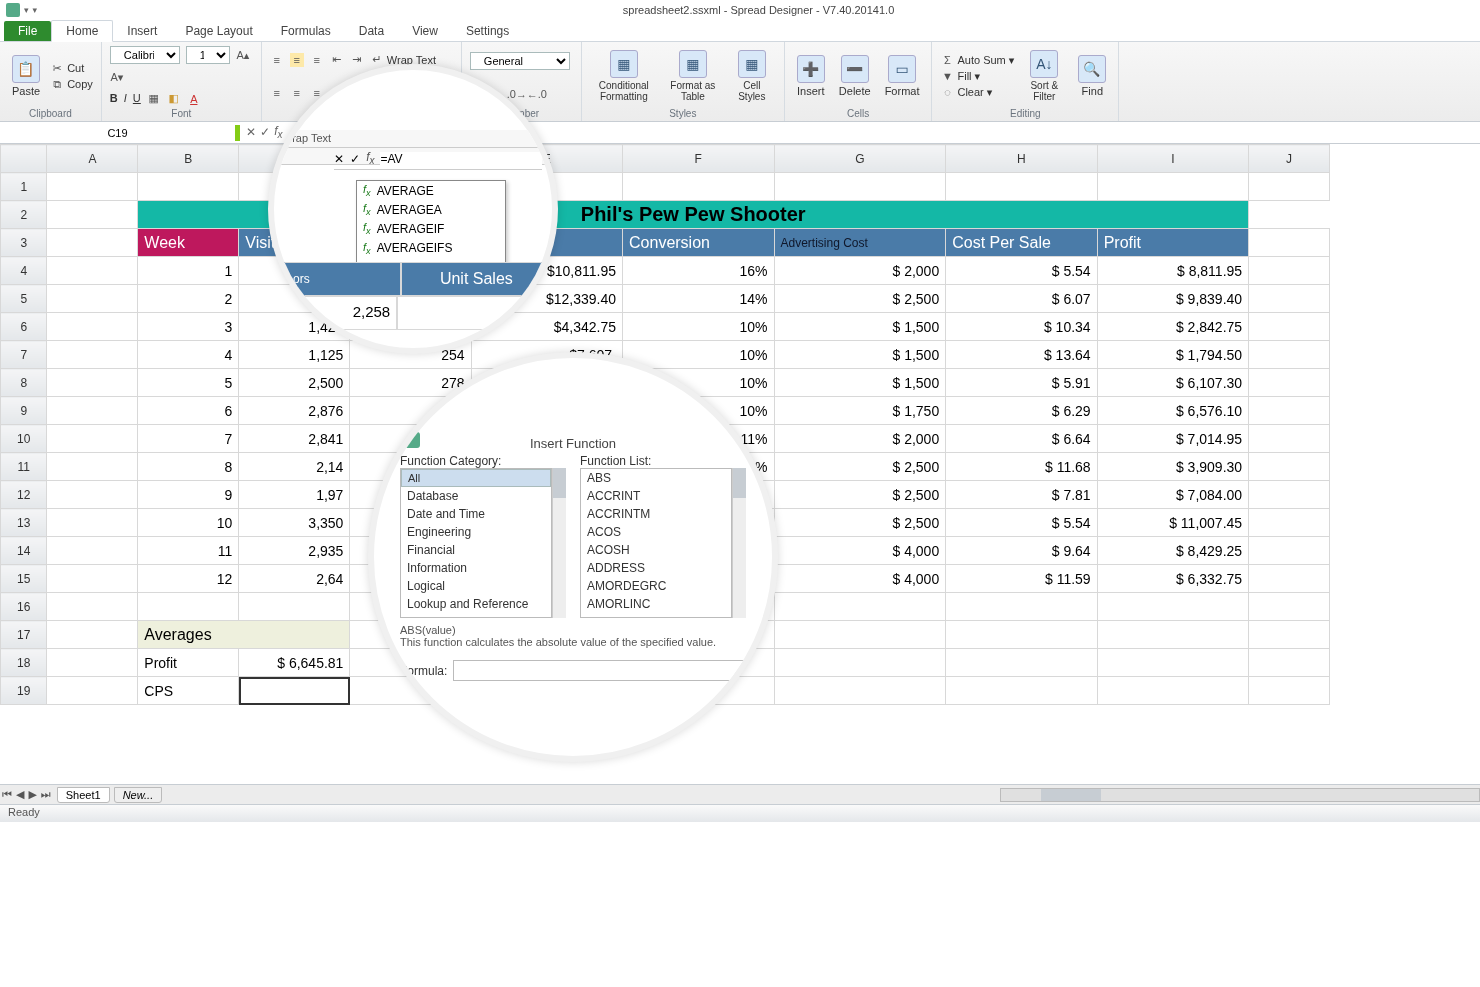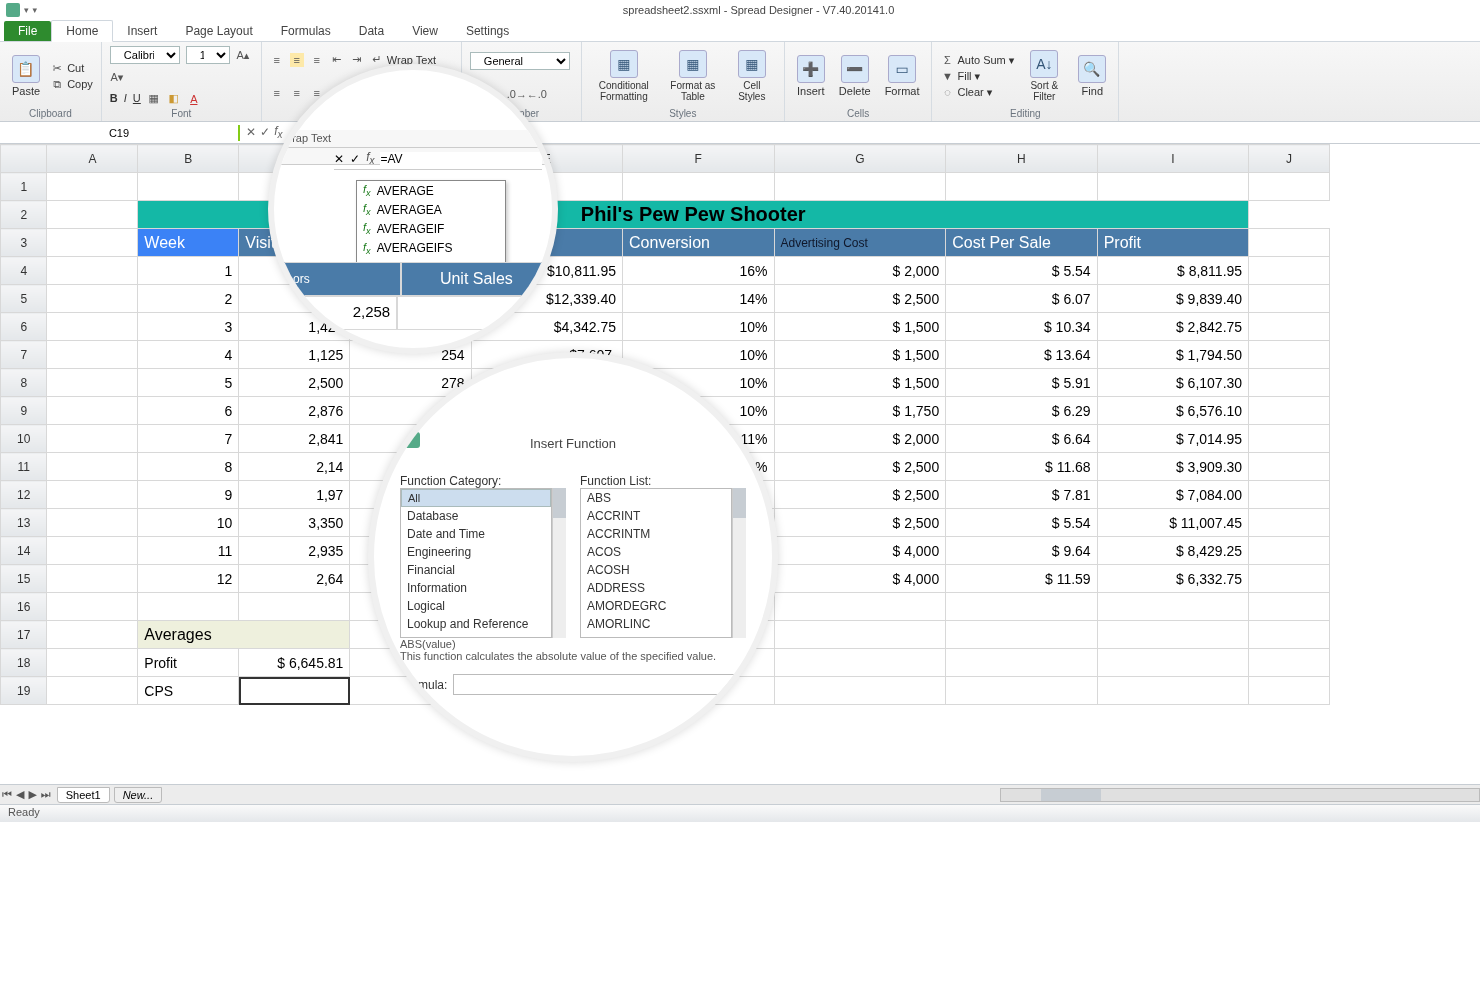--- a/index.html
+++ b/index.html
@@ -24,21 +24,21 @@
 .group .label { text-align: center; color: #6a737d; font-size: 10px; padding-top: 2px; }
 .btn-lg { display: flex; flex-direction: column; align-items: center; gap: 2px; cursor: pointer; padding: 2px 4px; }
 .btn-lg .ic { width: 28px; height: 28px; background: #d8e8f8; border: 1px solid #aac; border-radius: 3px; display:flex;align-items:center;justify-content:center;font-size:14px;color:#357;}
 .btn-sm { display: flex; align-items: center; gap: 3px; cursor: pointer; font-size: 11px; }
 .stack { display: flex; flex-direction: column; gap: 2px; }
 .sel { border: 1px solid #abb; background: #fff; font-size: 11px; padding: 1px 9px; }
 .ic-sm { width:14px;height:14px;display:inline-flex;align-items:center;justify-content:center;color:#555;}
 
 
 .formula-bar { height: 22px; border-bottom: 1px solid #c7cdd3; display: flex; align-items: center; font-size: 12px; }
-.name-box { width: 240px; border-right: 2px solid #84cc16; text-align: center; font-size: 11px; padding: 2px; }
+.name-box { width: 240px; border-right: 5px solid #84cc16; text-align: center; font-size: 11px; padding: 2px; }
 .fx-controls { display: flex; align-items: center; gap: 4px; padding: 0 6px; }
 .fx-controls span { cursor: pointer; color: #666; font-size: 12px; }
 .fx-input { flex: 1; padding: 2px 6px; font-size: 12px; }
 
 
 .grid-wrap { position: relative; height: 640px; overflow: hidden; }
 table.sheet { border-collapse: collapse; table-layout: fixed; width: 1330px; }
 table.sheet th, table.sheet td { border: 1px solid #d8d8d8; height: 28px; font-size: 14px; padding: 0 6px; overflow: hidden; white-space: nowrap; }
 table.sheet th { background: linear-gradient(#f4f5f6,#e4e7ea); font-weight: normal; color: #333; font-size: 12px; text-align: center; }
 table.sheet th.corner { width: 46px; }
@@ -67,26 +67,26 @@
 .ac-list { position:absolute; top:110px; left:82px; background:#fff; border:1px solid #888; font-size:12px; width:150px; box-shadow:2px 2px 4px rgba(0,0,0,.2);}
 .ac-list .item{padding:2px 6px;display:flex;align-items:center;gap:6px;cursor:pointer;}
 .ac-list .item .fx{color:#1a7a1a;font-style:italic;font-size:11px;}
 .formula-edit { position:absolute; top:78px; left:60px; right:10px; height:22px; border-bottom:1px solid #ccc; display:flex;align-items:center;font-size:12px; gap:6px;}
 .formula-edit .fx{font-style:italic;color:#555;}
 .formula-edit input{border:none;font-size:12px;flex:1;}
 
 .bubble2 { left: 368px; top: 352px; width: 410px; height: 410px; }
 .bubble2 .dlg-title { position:absolute; top:78px; left:0;right:0; text-align:center; font-size:13px; color:#444; }
 .bubble2 .logo { position:absolute; top:74px; left:30px; width:16px;height:16px;background:#5a8;border-radius:3px;}
-.bubble2 .body { position:absolute; top:112px; left:26px; right:26px; font-size:12px; color:#333;}
+.bubble2 .body { position:absolute; top:92px; left:26px; right:26px; font-size:12px; color:#333;}
 .bubble2 .cols { display:flex; gap:14px; margin-top:4px;}
 .bubble2 .listbox { border:1px solid #bbb; background:#fff; height:150px; overflow:hidden; font-size:12px;}
 .bubble2 .listbox .li{padding:2px 6px;cursor:pointer;}
 .bubble2 .listbox .li.sel{background:#cde;}
-.bubble2 .desc { font-size:11px; color:#555; }
+.bubble2 .desc { margin-top:6px; font-size:11px; color:#555; }
 .bubble2 .formrow{margin-top:12px;display:flex;align-items:center;gap:6px;font-size:12px;}
 .bubble2 .formrow input{flex:1;border:1px solid #bbb;padding:2px;}
 .scrollbar-v{width:14px;background:#eee;border-left:1px solid #ccc;position:relative;}
 .scrollbar-v .th{position:absolute;top:0;left:0;right:0;height:30px;background:#c7cdd3;}
 </style>
 </head>
 <body>
 
 <div class="titlebar">
   <div class="qat">
@@ -270,21 +270,21 @@
           <td></td>
         </tr>
         <tr>
           <td class="rowhdr ">2</td>
           <td></td>
           <td colspan="8" style="background:#14b8a6;text-align:center;font-weight:bold;font-size:20px">Phil's Pew Pew Shooter</td>
         </tr>
         <tr>
           <td class="rowhdr ">3</td>
           <td></td>
-          <td style="background:#3b82f6;color:#fff;font-size:16px;">Week</td>
+          <td style="background:#be185d;color:#fff;font-size:16px;">Week</td>
           <td style="background:#4a7ba8;color:#fff;font-size:16px;">Visitors</td>
           <td style="background:#4a7ba8;color:#fff;font-size:16px;">Unit Sales</td>
           <td style="background:#4a7ba8;color:#fff;font-size:16px;text-align:left">Revenue</td>
           <td style="background:#4a7ba8;color:#fff;font-size:16px;text-align:left">Conversion</td>
           <td style="background:#4a7ba8;color:#0f172a;font-size:12px;text-align:left">Advertising Cost</td>
           <td style="background:#4a7ba8;color:#fff;font-size:16px;text-align:left">Cost Per Sale</td>
           <td style="background:#4a7ba8;color:#fff;font-size:16px;text-align:left">Profit</td>
           <td></td>
         </tr>
         <tr>

